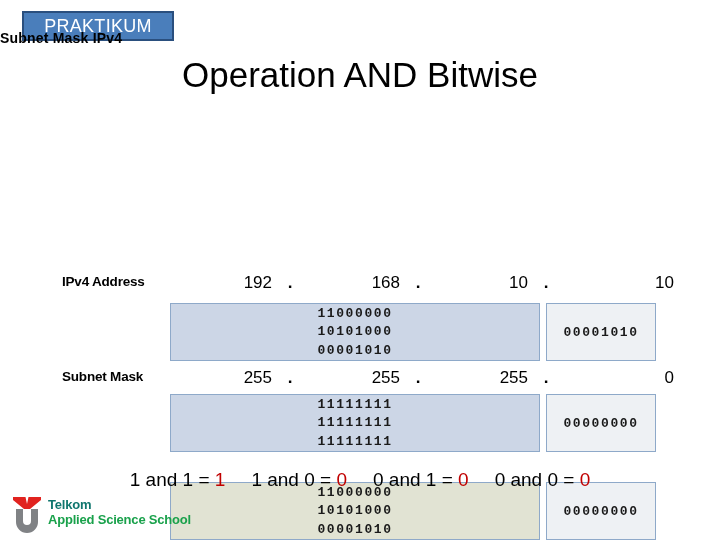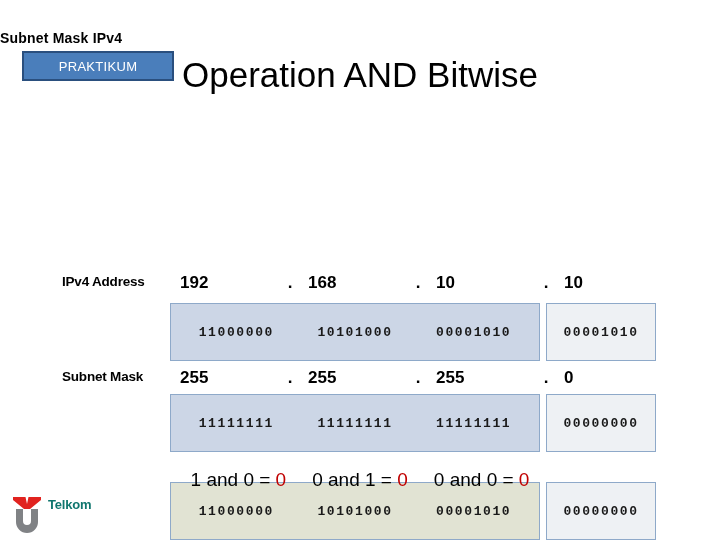--- a/index.html
+++ b/index.html
@@ -19,28 +19,27 @@
   
   .badge {
     position: absolute;
     left: 22px;
     top: 11px;
     width: 152px;
     height: 30px;
     background: #4a7ebb;
     border: 2px solid #2a4f7e;
     color: #ffffff;
-    font-size: 13px;
+    font-size: 18px;
     font-weight: 400;
     letter-spacing: 0.3px;
     display: flex;
     align-items: center;
     justify-content: center;
     box-sizing: border-box;
-    margin-top: 40px;
   }
   .subtitle {
     position: absolute;
     left: 0;
     top: 30px;
     width: 720px;
     text-align: left;
     font-size: 14px;
     font-weight: bold;
     letter-spacing: 0.2px;
@@ -77,23 +76,23 @@
   .octets {
     position: absolute;
     left: 180px;
     width: 480px;
     height: 22px;
     display: flex;
     align-items: center;
   }
   .octets .oct {
     flex: 0 0 92px;
-    text-align: left;
+    text-align: right;
     font-size: 17px;
-    font-weight: bold;
+    font-weight: normal;
   }
   .octets .oct.last {
     flex: 0 0 110px;
   }
   .octets .dot {
     flex: 0 0 36px;
     text-align: center;
     font-size: 17px;
     font-weight: bold;
   }
@@ -104,20 +103,21 @@
     height: 58px;
   }
   .binbox {
     position: absolute;
     top: 0;
     height: 58px;
     box-sizing: border-box;
     border: 1px solid #8ea9c9;
     display: flex;
     align-items: center;
+    flex-direction: column;
   }
   .binbox.triple {
     left: 170px;
     width: 370px;
     justify-content: space-around;
     padding: 0 6px;
   }
   .binbox.single {
     left: 546px;
     width: 110px;
@@ -248,28 +248,30 @@
       <span class="bits">00001010</span>
     </div>
     <div class="binbox single">
       <span class="bits">00000000</span>
     </div>
   </div>
 
 </div>
 
 <div class="truthline">
+  <span class="truth-item"><span>1 and 1 = </span><span class="res">1</span></span>
   <span class="truth-item"><span>1 and 0 = </span><span class="res">0</span></span>
   <span class="truth-item"><span>0 and 1 = </span><span class="res">0</span></span>
   <span class="truth-item"><span>0 and 0 = </span><span class="res">0</span></span>
 </div>
 
 <div class="logo">
   <span class="logo-mark">
     <svg width="34" height="38" viewBox="0 0 34 38">
       <path d="M3 1 L15.5 1 L17 8 L18.5 1 L31 1 L31 4 L20 13 L14 13 L3 4 Z" fill="#e1231f"></path>
       <path d="M6 13 L13 13 L13 25 A4 4 0 0 0 21 25 L21 13 L28 13 L28 26 A11 11 0 0 1 6 26 Z" fill="#808285"></path>
     </svg>
   </span>
   <span class="logo-text">
     <div class="l1">Telkom</div>
+    <div class="l2">Applied Science School</div>
   </span>
 </div>
 
 </body></html>

